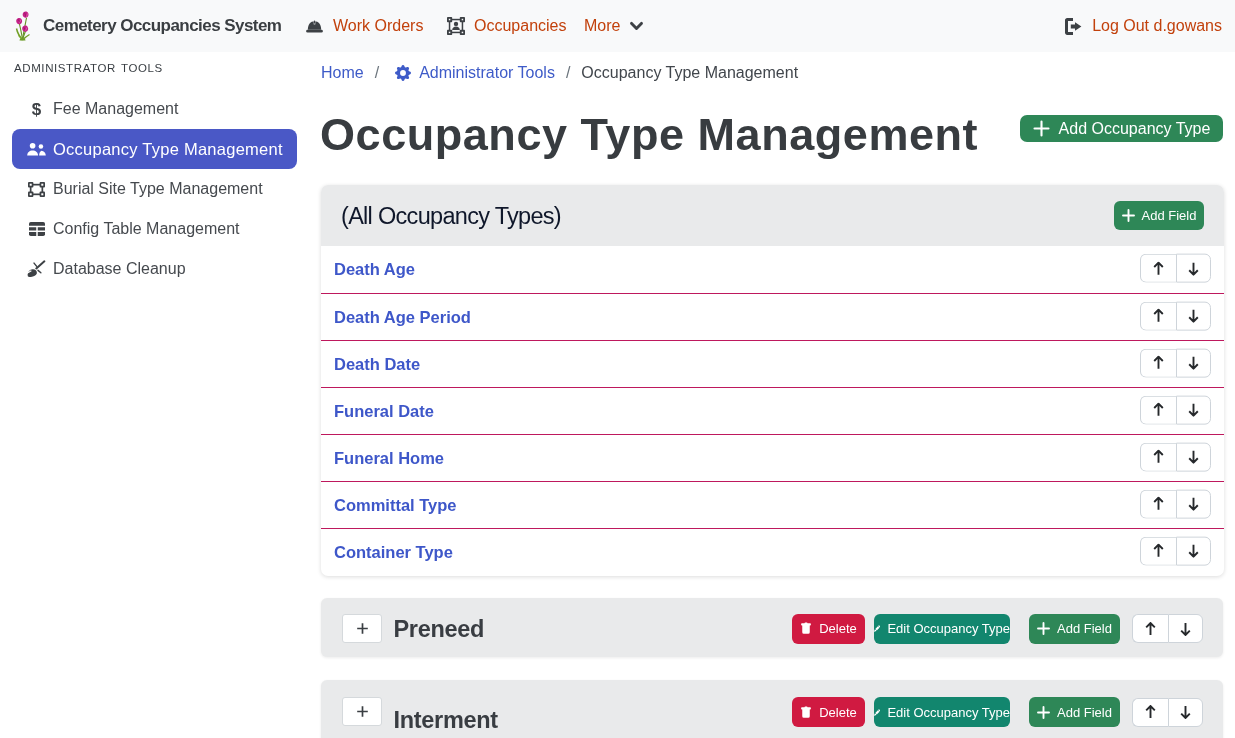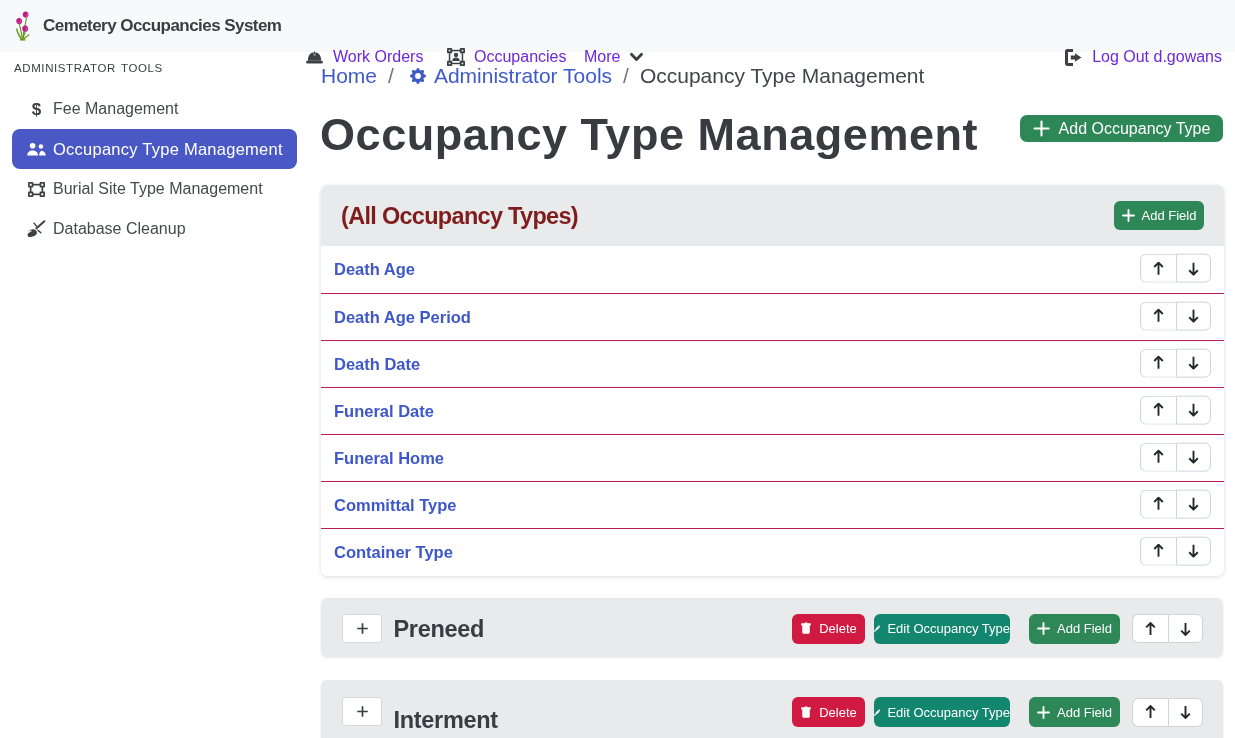--- a/index.html
+++ b/index.html
@@ -3,51 +3,51 @@
 <meta charset="utf-8">
 <style>
 * { margin:0; padding:0; box-sizing:border-box; }
 html,body { width:1235px; height:738px; overflow:hidden; background:#fff;
   font-family:"Liberation Sans", sans-serif; }
 .nav { position:absolute; left:0; top:0; width:1235px; height:52px; background:#f8f9fa; }
 .logo { position:absolute; left:15px; top:11px; }
 .brand { position:absolute; left:43px; top:50%; transform:translateY(-50%);
   font-size:17px; font-weight:700; color:#3a3e42; letter-spacing:-0.55px;}
 .navitem { position:absolute; top:0; height:52px; display:flex; align-items:center;
-  gap:9px; color:#6d28d9; font-size:16px;margin-top:31px; }
+  gap:9px; color:#c2410c; font-size:16px; }
 .nv1 { left:305px; } .nv2 { left:447px; } .nv3 { left:584px; gap:10px;}
 .nvout { right:13px; left:auto; }
 
 .sidelabel { position:absolute; left:14px; top:62px; font-size:11.5px; letter-spacing:0.6px;
   color:#393e43; }
 .menu { position:absolute; left:0; top:89px; width:308px; }
 .mitem { position:relative; height:40px; display:flex; align-items:center; color:#45494e;
   font-size:16px; }
 .mitem .ic { position:absolute; left:27px; width:19px; display:flex; justify-content:center; }
 .mitem .tx { position:absolute; left:53px; white-space:nowrap; }
 .mitem.active { background:#4a58c6; border-radius:8px; margin:0 11px 0 12px; color:#fff; }
 .mitem.active .ic { left:15px; } .mitem.active .tx { left:41px; font-size:16.5px; letter-spacing:0.25px; }
 
 .main { position:absolute; left:320px; top:52px; width:904px; height:686px; }
 .crumbs { position:absolute; left:1px; top:12px; display:flex; align-items:center;
-  font-size:21px; color:#41464c; }
+  font-size:16px; color:#41464c; }
 .crumbs a { color:#3e5bc8; text-decoration:none; }
 .crumbs .sep { margin:0 11px; color:#6c757d; }
 .crumbs .gear { margin-left:5px; margin-right:8px; display:flex; }
 h1 { position:absolute; left:0px; top:57px; font-size:45px; font-weight:700;
   color:#383c40; letter-spacing:0.55px; white-space:nowrap; }
 .btn { display:inline-flex; align-items:center; justify-content:center; color:#fff;
   border-radius:7px; font-size:16px; gap:9px; white-space:nowrap; }
 .btn-add-top { position:absolute; right:1px; top:63px; width:203px; height:27px;
   background:#2e8757; }
 .card { position:absolute; left:1px; top:133px; width:903px; height:391px;
   border-radius:7px; background:#fff; box-shadow:0 1px 4px rgba(0,0,0,.14); }
 .card-h { height:60.5px; background:#e9eaeb; border-radius:7px 7px 0 0; display:flex;
   align-items:center; padding:0 20px; }
-.card-h .t { position:relative; top:1px; font-size:23.5px; font-weight:700; color:#7f1d1d; letter-spacing:-0.7px; }
+.card-h .t { position:relative; top:1px; font-size:23.5px; font-weight:400; color:#0f172a; letter-spacing:-0.7px; }
 .btn-sm { font-size:13px; gap:7px; border-radius:6px; height:29.5px; }
 .btn-addfield-h { margin-left:auto; width:90px; background:#2e8757; }
 .row { position:relative; height:47px; border-top:1px solid #be185d; }
 .card-h + .row { border-top:none; }
 .row a { position:absolute; left:13px; top:50%; transform:translateY(-50%);
   font-size:16.5px; font-weight:700; color:#3e57c9; text-decoration:none; }
 .arrows { position:absolute; right:13px; top:50%; transform:translateY(-53%);
   display:flex; }
 .abtn { width:35.5px; height:29px; background:#fff; border:1px solid #ced4da;
   display:flex; align-items:center; justify-content:center; }
@@ -178,20 +178,31 @@
             <rect x="13.3" y="1.7" width="2" height="2"></rect>
             <rect x="1.7" y="11.3" width="2" height="2"></rect>
             <rect x="13.3" y="11.3" width="2" height="2"></rect>
           </g>
         </svg>
       </span>
       <span class="tx">Burial Site Type Management</span>
     </div>
   <div class="mitem">
       <span class="ic">
+        <svg width="16" height="14" viewBox="0 0 16 14">
+          <rect x="0" y="0" width="16" height="14" rx="1.8" fill="#3d4145"></rect>
+          <g stroke="#fff" stroke-width="1.5">
+            <path d="M0 4.6h16M0 9.2h16M8 4.6V14"></path>
+          </g>
+        </svg>
+      </span>
+      <span class="tx">Config Table Management</span>
+    </div>
+  <div class="mitem">
+      <span class="ic">
         <svg width="20" height="18" viewBox="0 0 20 18">
           <path d="M1 16.8 C-0.2 13 2.2 9.6 5.8 9.2 C8.8 8.9 10.8 11 10.3 13.6 C9.7 16.6 5 18.3 1 16.8 Z" fill="#3d4145"></path>
           <path d="M0 13.4 L4.6 10.8" stroke="#fff" stroke-width="1.2"></path>
           <path d="M9.8 8.4 L18.3 0.9" stroke="#3d4145" stroke-width="2.1" stroke-linecap="round"></path>
           <path d="M7.4 2.8 L10.2 6.2" stroke="#3d4145" stroke-width="1.5" stroke-linecap="round"></path>
           <path d="M11.6 10.4 L14.6 12.9" stroke="#3d4145" stroke-width="1.5" stroke-linecap="round"></path>
         </svg>
       </span>
       <span class="tx">Database Cleanup</span>
     </div>

